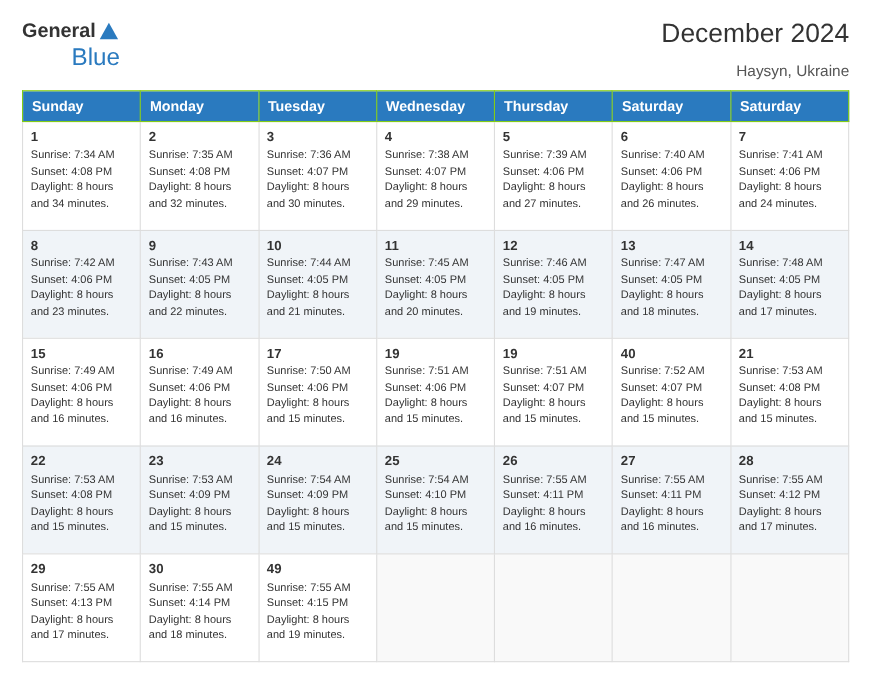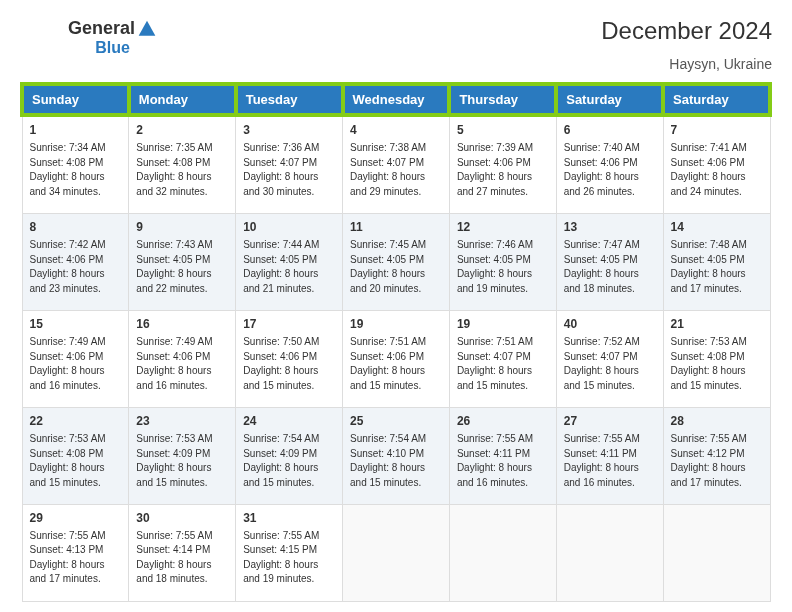--- a/index.html
+++ b/index.html
@@ -19,22 +19,21 @@
     }
     .header {
       display: flex;
       justify-content: space-between;
       align-items: flex-start;
       margin-bottom: 10px;
     }
     .logo {
       display: flex;
       flex-direction: column;
-      align-items: center;
-      margin-left: 48px;
+      align-items: flex-end;
     }
     .logo-text {
       display: flex;
       align-items: center;
       font-size: 18px;
       font-weight: bold;
       color: #333;
     }
     .logo-general { color: #333; font-weight: bold; }
     .logo-blue { color: #1a6bb5; font-weight: bold; }
@@ -63,21 +62,21 @@
       width: 100%;
       font-size: 10.5px;
     }
     .calendar thead tr th {
       background-color: #2a7abf;
       color: #fff;
       font-weight: bold;
       font-size: 13px;
       padding: 6px 8px;
       text-align: left;
-      border: 4px solid #84cc16;
+      border: 1px solid #84cc16;
     }
     .calendar tbody tr td {
       vertical-align: top;
       padding: 5px 7px;
       border: 1px solid #ddd;
       width: calc(100% / 7);
       font-size: 10px;
       color: #333;
       line-height: 1.4;
       background: #fff;
@@ -109,21 +108,21 @@
 
 <div class="page">
   <div class="header">
     <div class="logo">
       <div class="logo-text">
         <span class="logo-general">General</span>
         <svg class="logo-icon" viewBox="0 0 24 24">
           <polygon points="12,2 22,20 2,20" fill="#2a7abf"></polygon>
         </svg>
       </div>
-      <span class="logo-blue" style="margin-left:0; font-size:16px; color:#2a7abf; font-weight:bold;">Blue</span>
+      <span class="logo-blue" style="margin-left:0; font-size:22px; color:#2a7abf; font-weight:normal;">Blue</span>
     </div>
     <div class="header-right">
       <div class="month-title">December 2024</div>
       <div class="location">Haysyn, Ukraine</div>
     </div>
   </div>
 
   <table class="calendar">
     <thead>
       <tr>
@@ -169,21 +168,21 @@
           <td><span class="day-num">23</span><span class="day-info">Sunrise: 7:53 AM<br>Sunset: 4:09 PM<br>Daylight: 8 hours and 15 minutes.</span></td>
           <td><span class="day-num">24</span><span class="day-info">Sunrise: 7:54 AM<br>Sunset: 4:09 PM<br>Daylight: 8 hours and 15 minutes.</span></td>
           <td><span class="day-num">25</span><span class="day-info">Sunrise: 7:54 AM<br>Sunset: 4:10 PM<br>Daylight: 8 hours and 15 minutes.</span></td>
           <td><span class="day-num">26</span><span class="day-info">Sunrise: 7:55 AM<br>Sunset: 4:11 PM<br>Daylight: 8 hours and 16 minutes.</span></td>
           <td><span class="day-num">27</span><span class="day-info">Sunrise: 7:55 AM<br>Sunset: 4:11 PM<br>Daylight: 8 hours and 16 minutes.</span></td>
           <td><span class="day-num">28</span><span class="day-info">Sunrise: 7:55 AM<br>Sunset: 4:12 PM<br>Daylight: 8 hours and 17 minutes.</span></td>
         </tr>
         <tr>
           <td><span class="day-num">29</span><span class="day-info">Sunrise: 7:55 AM<br>Sunset: 4:13 PM<br>Daylight: 8 hours and 17 minutes.</span></td>
           <td><span class="day-num">30</span><span class="day-info">Sunrise: 7:55 AM<br>Sunset: 4:14 PM<br>Daylight: 8 hours and 18 minutes.</span></td>
-          <td><span class="day-num">31</span><span class="day-info">Sunrise: 7:55 AM<br>Sunset: 4:15 PM<br>Daylight: 8 hours and 19 minutes.</span></td>
+          <td><span class="day-num">49</span><span class="day-info">Sunrise: 7:55 AM<br>Sunset: 4:15 PM<br>Daylight: 8 hours and 19 minutes.</span></td>
           <td class="empty-cell"></td>
           <td class="empty-cell"></td>
           <td class="empty-cell"></td>
           <td class="empty-cell"></td>
         </tr>
       </tbody>
   </table>
 </div>
 
 </body></html>

